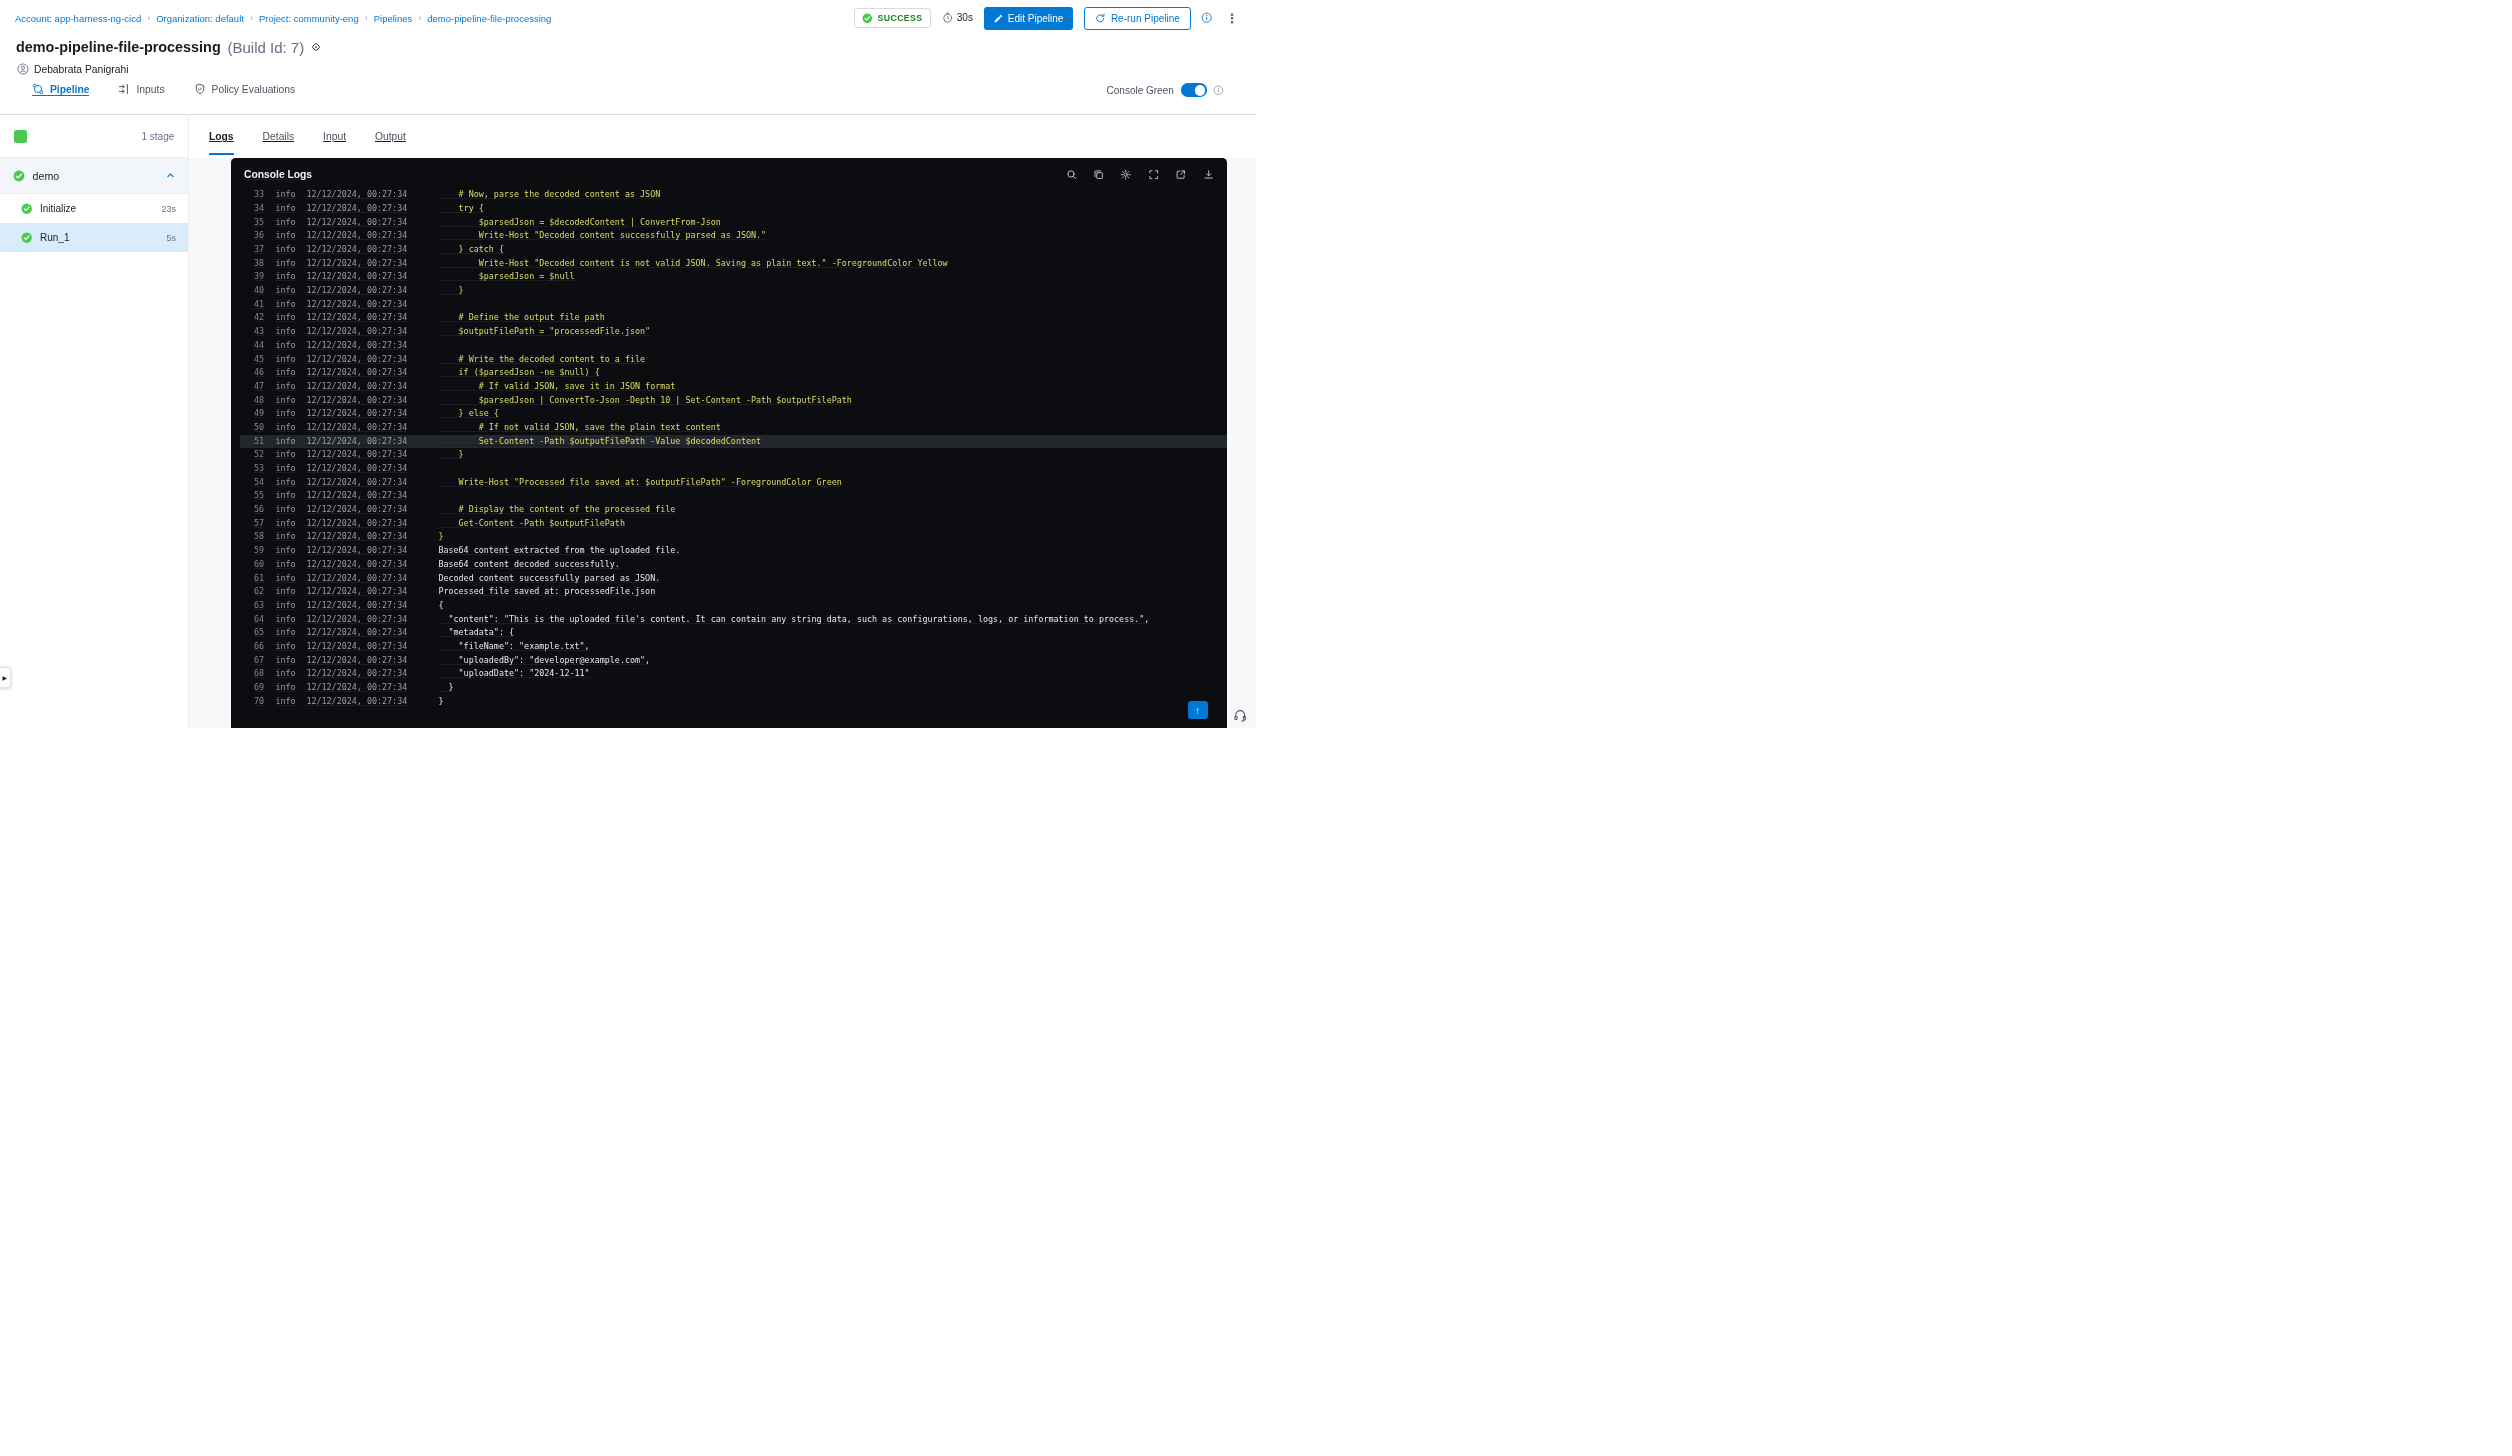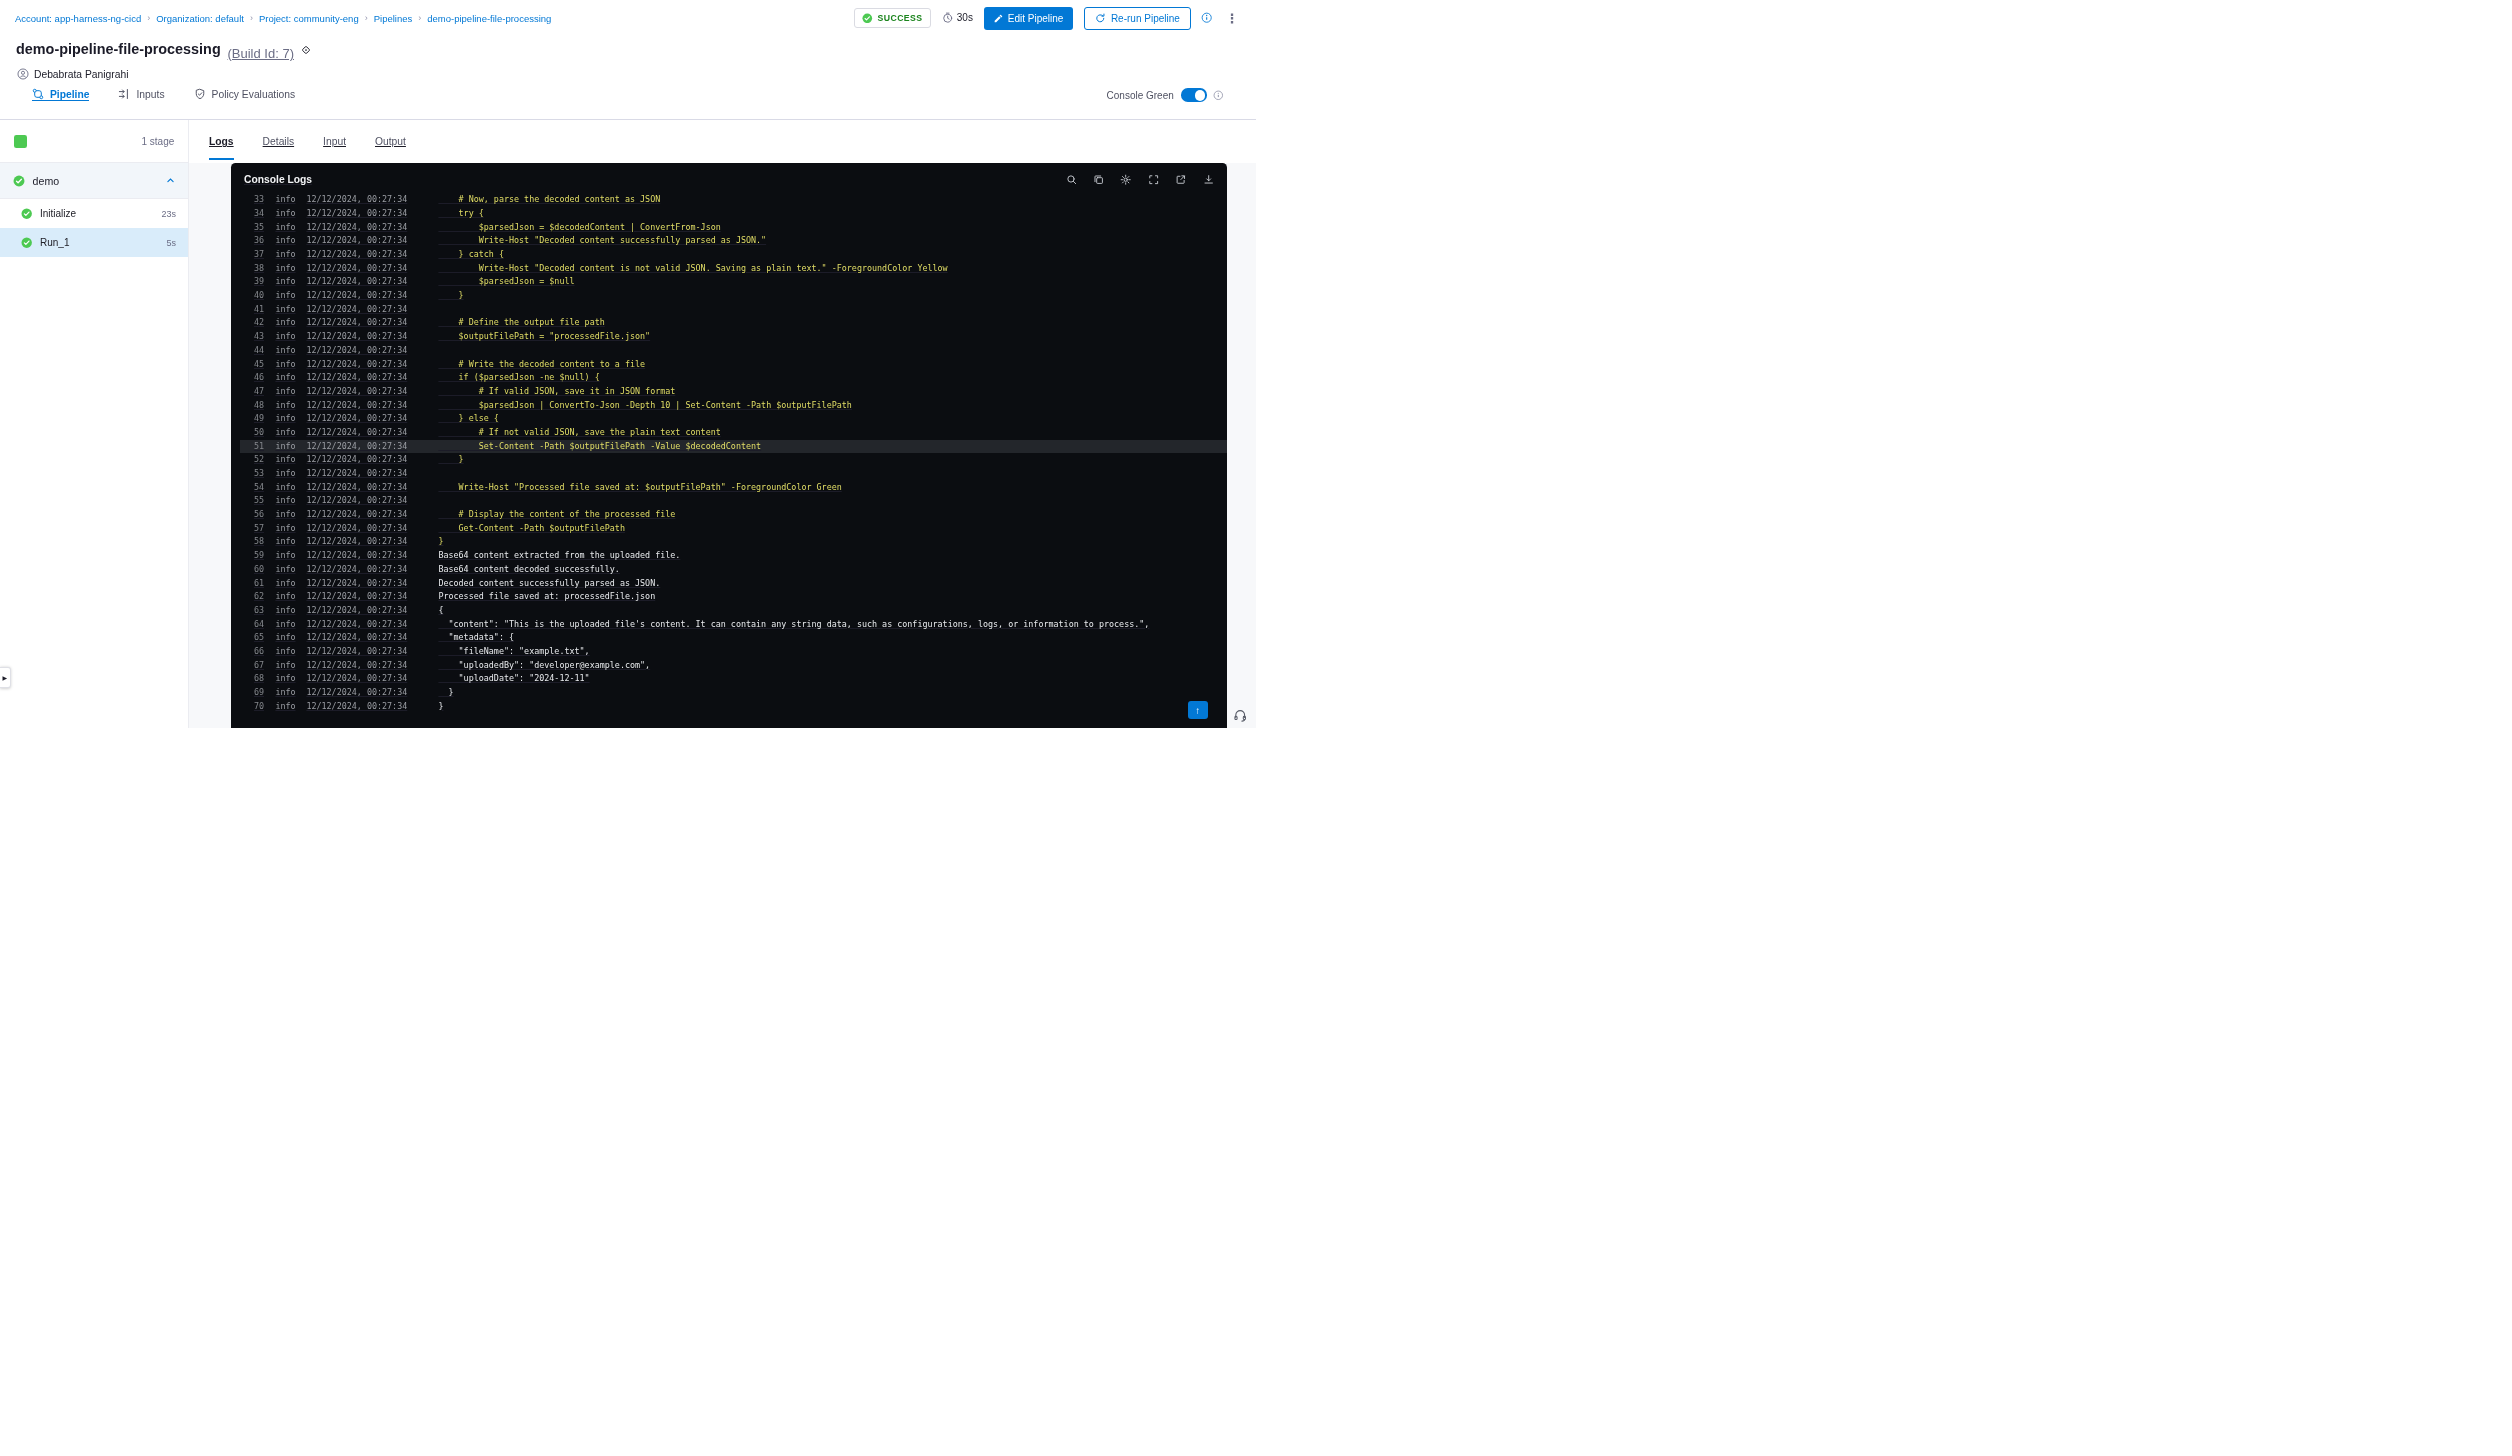--- a/index.html
+++ b/index.html
@@ -25,21 +25,21 @@
   .btn { display: flex; align-items: center; gap: 5.3px; height: 23px; padding: 0 10px;
     border-radius: 3px; font-size: 10px; font-family: inherit; cursor: pointer; white-space: nowrap; }
   .btn-primary { background: #0278d5; color: #fff; border: none; }
   .btn-outline { background: #fff; color: #0278d5; border: 0.8px solid #0278d5; }
   .icon-plain { cursor: pointer; }
   .kebab { font-size: 13px; color: #6b6d85; font-weight: 700; cursor: pointer; padding: 0 2.3px; }
 
   
   .title-row { display: flex; align-items: center; gap: 6.8px; padding: 0 16px; margin-top: 1.5px; }
   .page-title { font-size: 14.4px; font-weight: 700; color: #1b1b28; }
-  .build-id { font-size: 13px; color: #6b6d85; margin-top: 8px; text-decoration: underline; }
+  .build-id { font-size: 15px; color: #6b6d85; margin-top: 1px; }
   .user-row { display: flex; align-items: center; gap: 5.3px; padding: 0 16.7px; margin-top: 7.6px;
     font-size: 10.3px; color: #1c1c28; }
 
   
   .tabbar { display: flex; align-items: flex-start; padding: 0 32px; margin-top: 8.4px;
     border-bottom: 0.8px solid #d9dae6; height: 32px; flex: none; }
   .nav-tab { display: flex; align-items: center; gap: 6px; font-size: 10.3px; color: #4f5162;
     margin-right: 29px; position: relative; cursor: pointer; }
   .nav-tab.active { color: #0278d5; font-weight: 600; }
   .nav-tab.active::after { content: ""; position: absolute; left: 0; right: 0; bottom: -0.8px;

